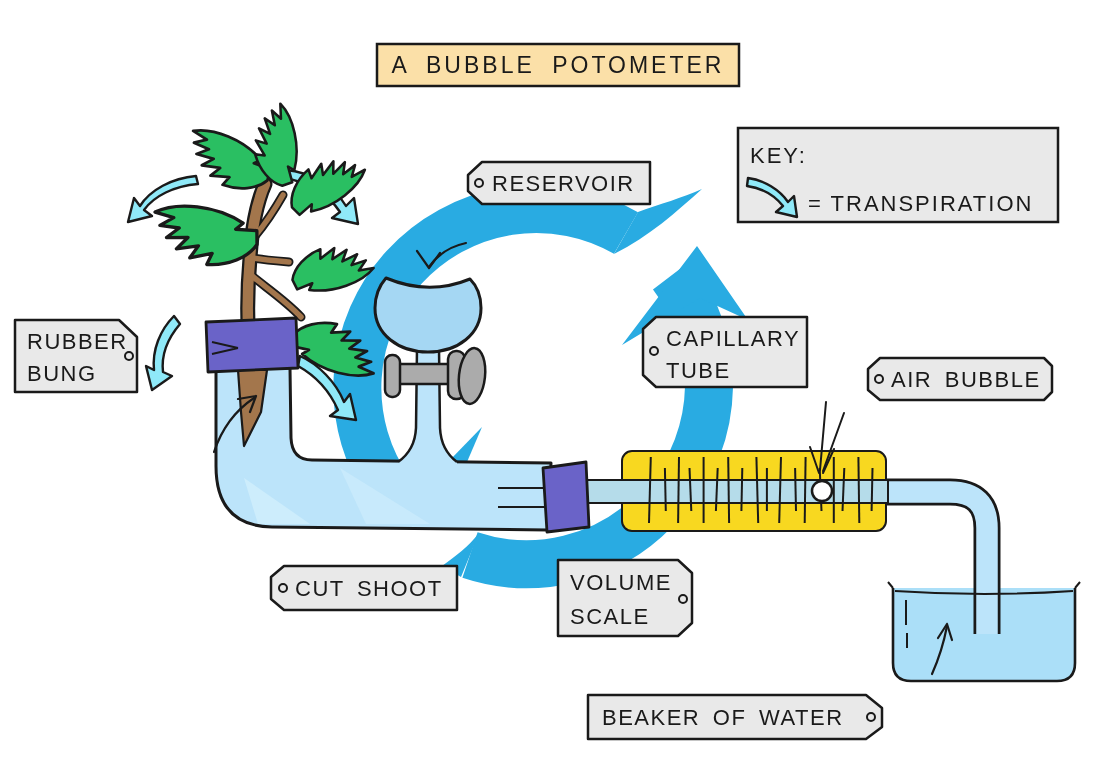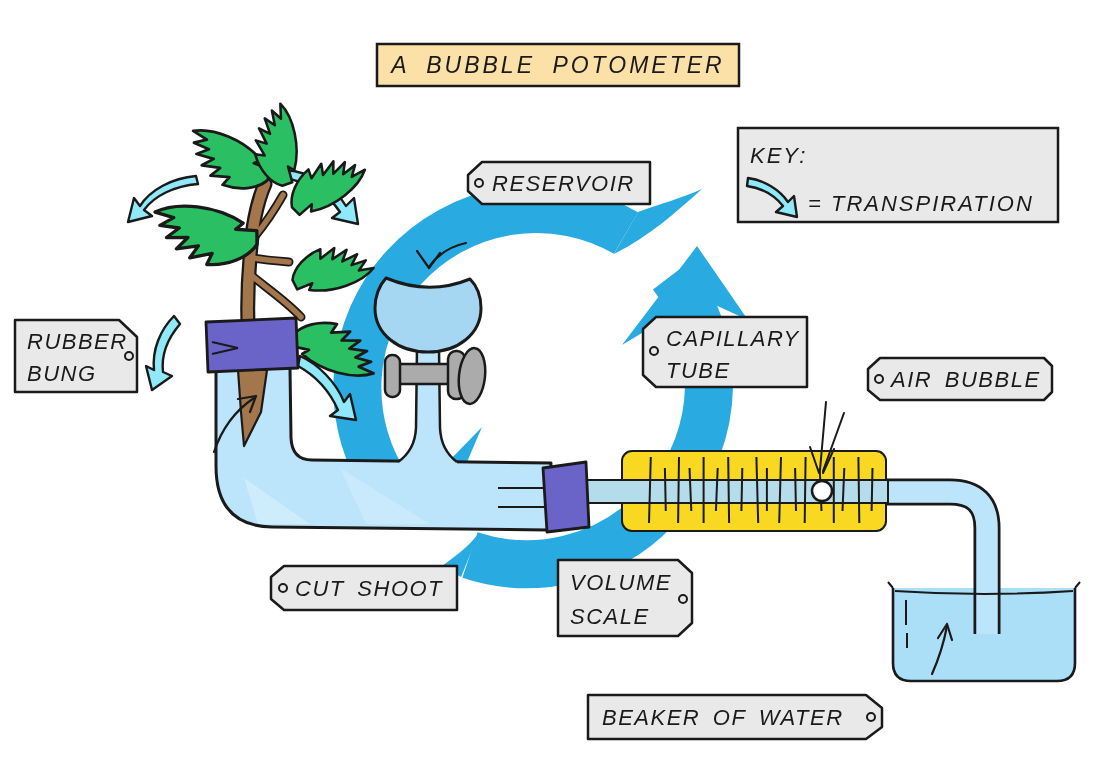--- a/index.html
+++ b/index.html
@@ -1,17 +1,17 @@
 <!DOCTYPE html>
 <html><head>
 <meta charset="utf-8">
 <style>
   html,body{margin:0;padding:0;background:#ffffff;}
   .stage{position:relative;width:1100px;height:770px;background:#ffffff;overflow:hidden;
-         font-family:"Liberation Sans", sans-serif;font-style:italic;}
+         font-family:"Liberation Sans", sans-serif;}
   svg{position:absolute;left:0;top:0;}
   .tagtext{font-family:"Liberation Sans", sans-serif;font-size:22px;letter-spacing:1.5px;
            word-spacing:5px;fill:#1a1a1a;}
   .titletext{font-family:"Liberation Sans", sans-serif;font-size:23px;letter-spacing:3px;
            word-spacing:8px;fill:#1a1a1a;}
   .keytext{font-family:"Liberation Sans", sans-serif;font-size:22px;letter-spacing:2px;fill:#1a1a1a;}
 </style>
 </head>
 <body>
 

